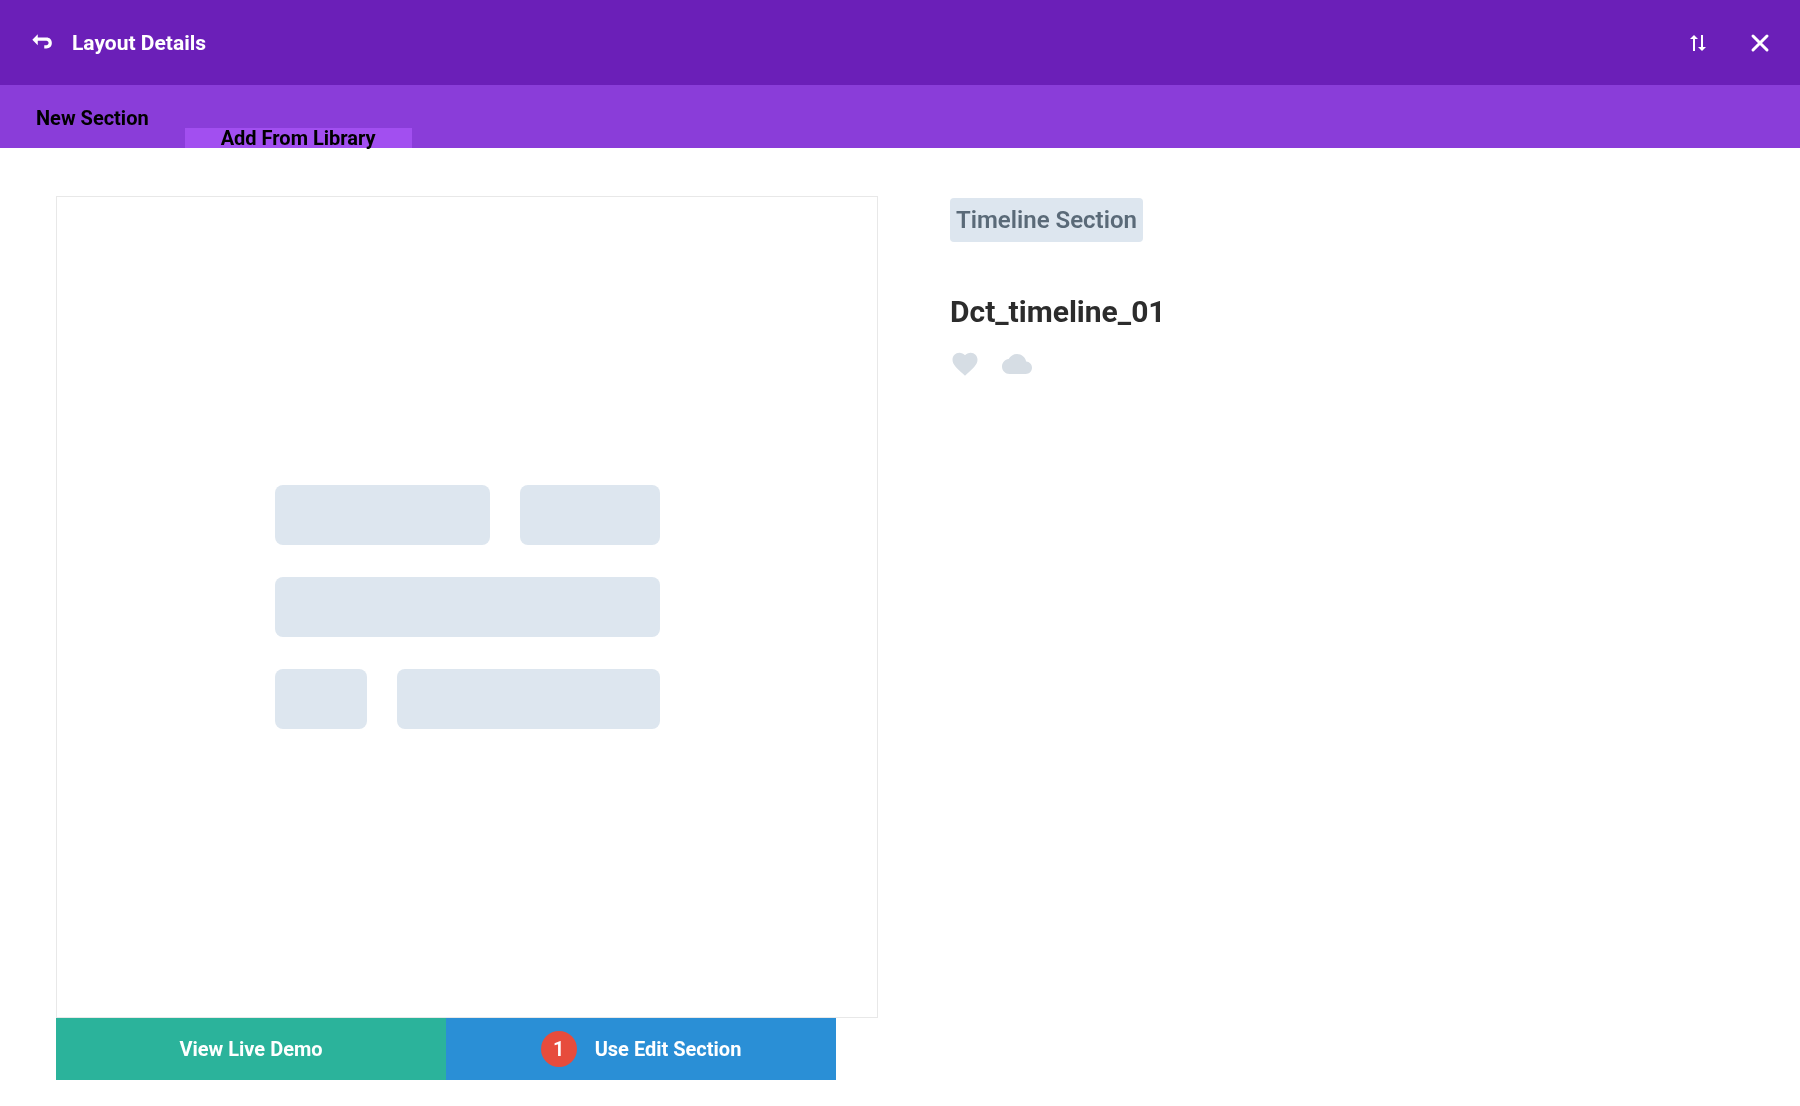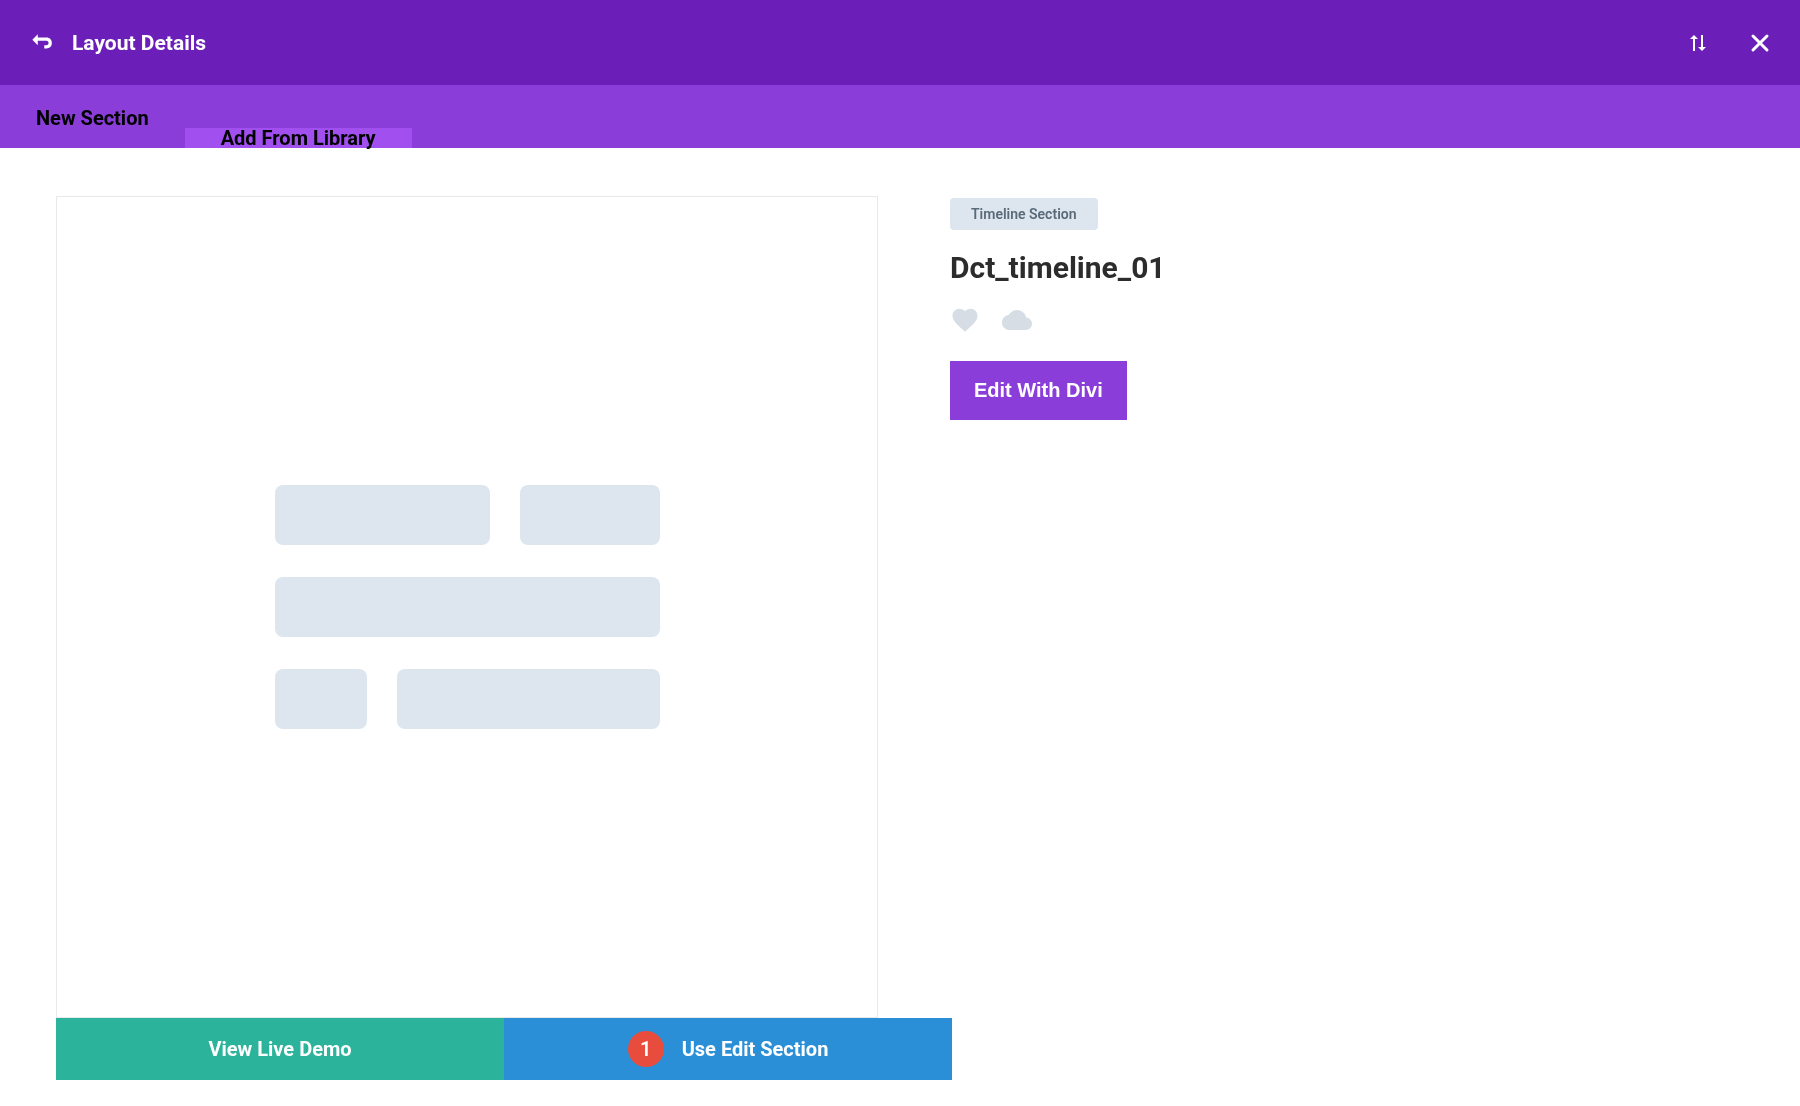--- a/index.html
+++ b/index.html
@@ -99,21 +99,21 @@
       border-radius: 8px;
       height: 60px;
     }
     .ph1a { width: 215px; }
     .ph1b { width: 140px; }
     .ph2  { width: 385px; }
     .ph3a { width: 92px; }
     .ph3b { width: 263px; }
     .action-buttons {
       display: flex;
-      width: 896px;
+      width: 780px;
       height: 62px;
     }
     .action-btn {
       flex: 1;
       display: flex;
       align-items: center;
       justify-content: center;
       color: #ffffff;
       font-size: 20px;
       font-weight: 700;
@@ -138,29 +138,30 @@
     .details-col {
       display: flex;
       flex-direction: column;
       align-items: flex-start;
       gap: 20px;
       padding-top: 2px;
     }
     .section-tag {
       background: #dde6ef;
       color: #5a6a78;
-      font-size: 14px;
+      font-size: 24px;
       font-weight: 600;
-      padding: 8px 21px;
+      padding: 8px 6px;
       border-radius: 4px;
     }
     .layout-title {
       color: #2c2c2c;
       font-size: 30px;
       font-weight: 700;
+      margin-top: 32px;
     }
     .icon-row {
       display: flex;
       gap: 18px;
       align-items: center;
     }
     .heart-icon, .cloud-icon {
       color: #d6dde4;
       display: flex;
     }
@@ -242,15 +243,14 @@
         <svg width="30" height="30" viewBox="0 0 24 24" fill="currentColor">
           <path d="M12 21.35l-1.45-1.32C5.4 15.36 2 12.28 2 8.5 2 5.42 4.42 3 7.5 3c1.74 0 3.41.81 4.5 2.09C13.09 3.81 14.76 3 16.5 3 19.58 3 22 5.42 22 8.5c0 3.78-3.4 6.86-8.55 11.54L12 21.35z"></path>
         </svg>
       </span>
       <span class="cloud-icon">
         <svg width="38" height="30" viewBox="0 0 24 24" fill="currentColor">
           <path d="M19.35 10.04C18.67 6.59 15.64 4 12 4 9.11 4 6.6 5.64 5.35 8.04 2.34 8.36 0 10.91 0 14c0 3.31 2.69 6 6 6h13c2.76 0 5-2.24 5-5 0-2.64-2.05-4.78-4.65-4.96z"></path>
         </svg>
       </span>
     </div>
-    <button class="edit-btn">Edit With Divi</button>
   </div>
 </div>
 
 </body></html>

